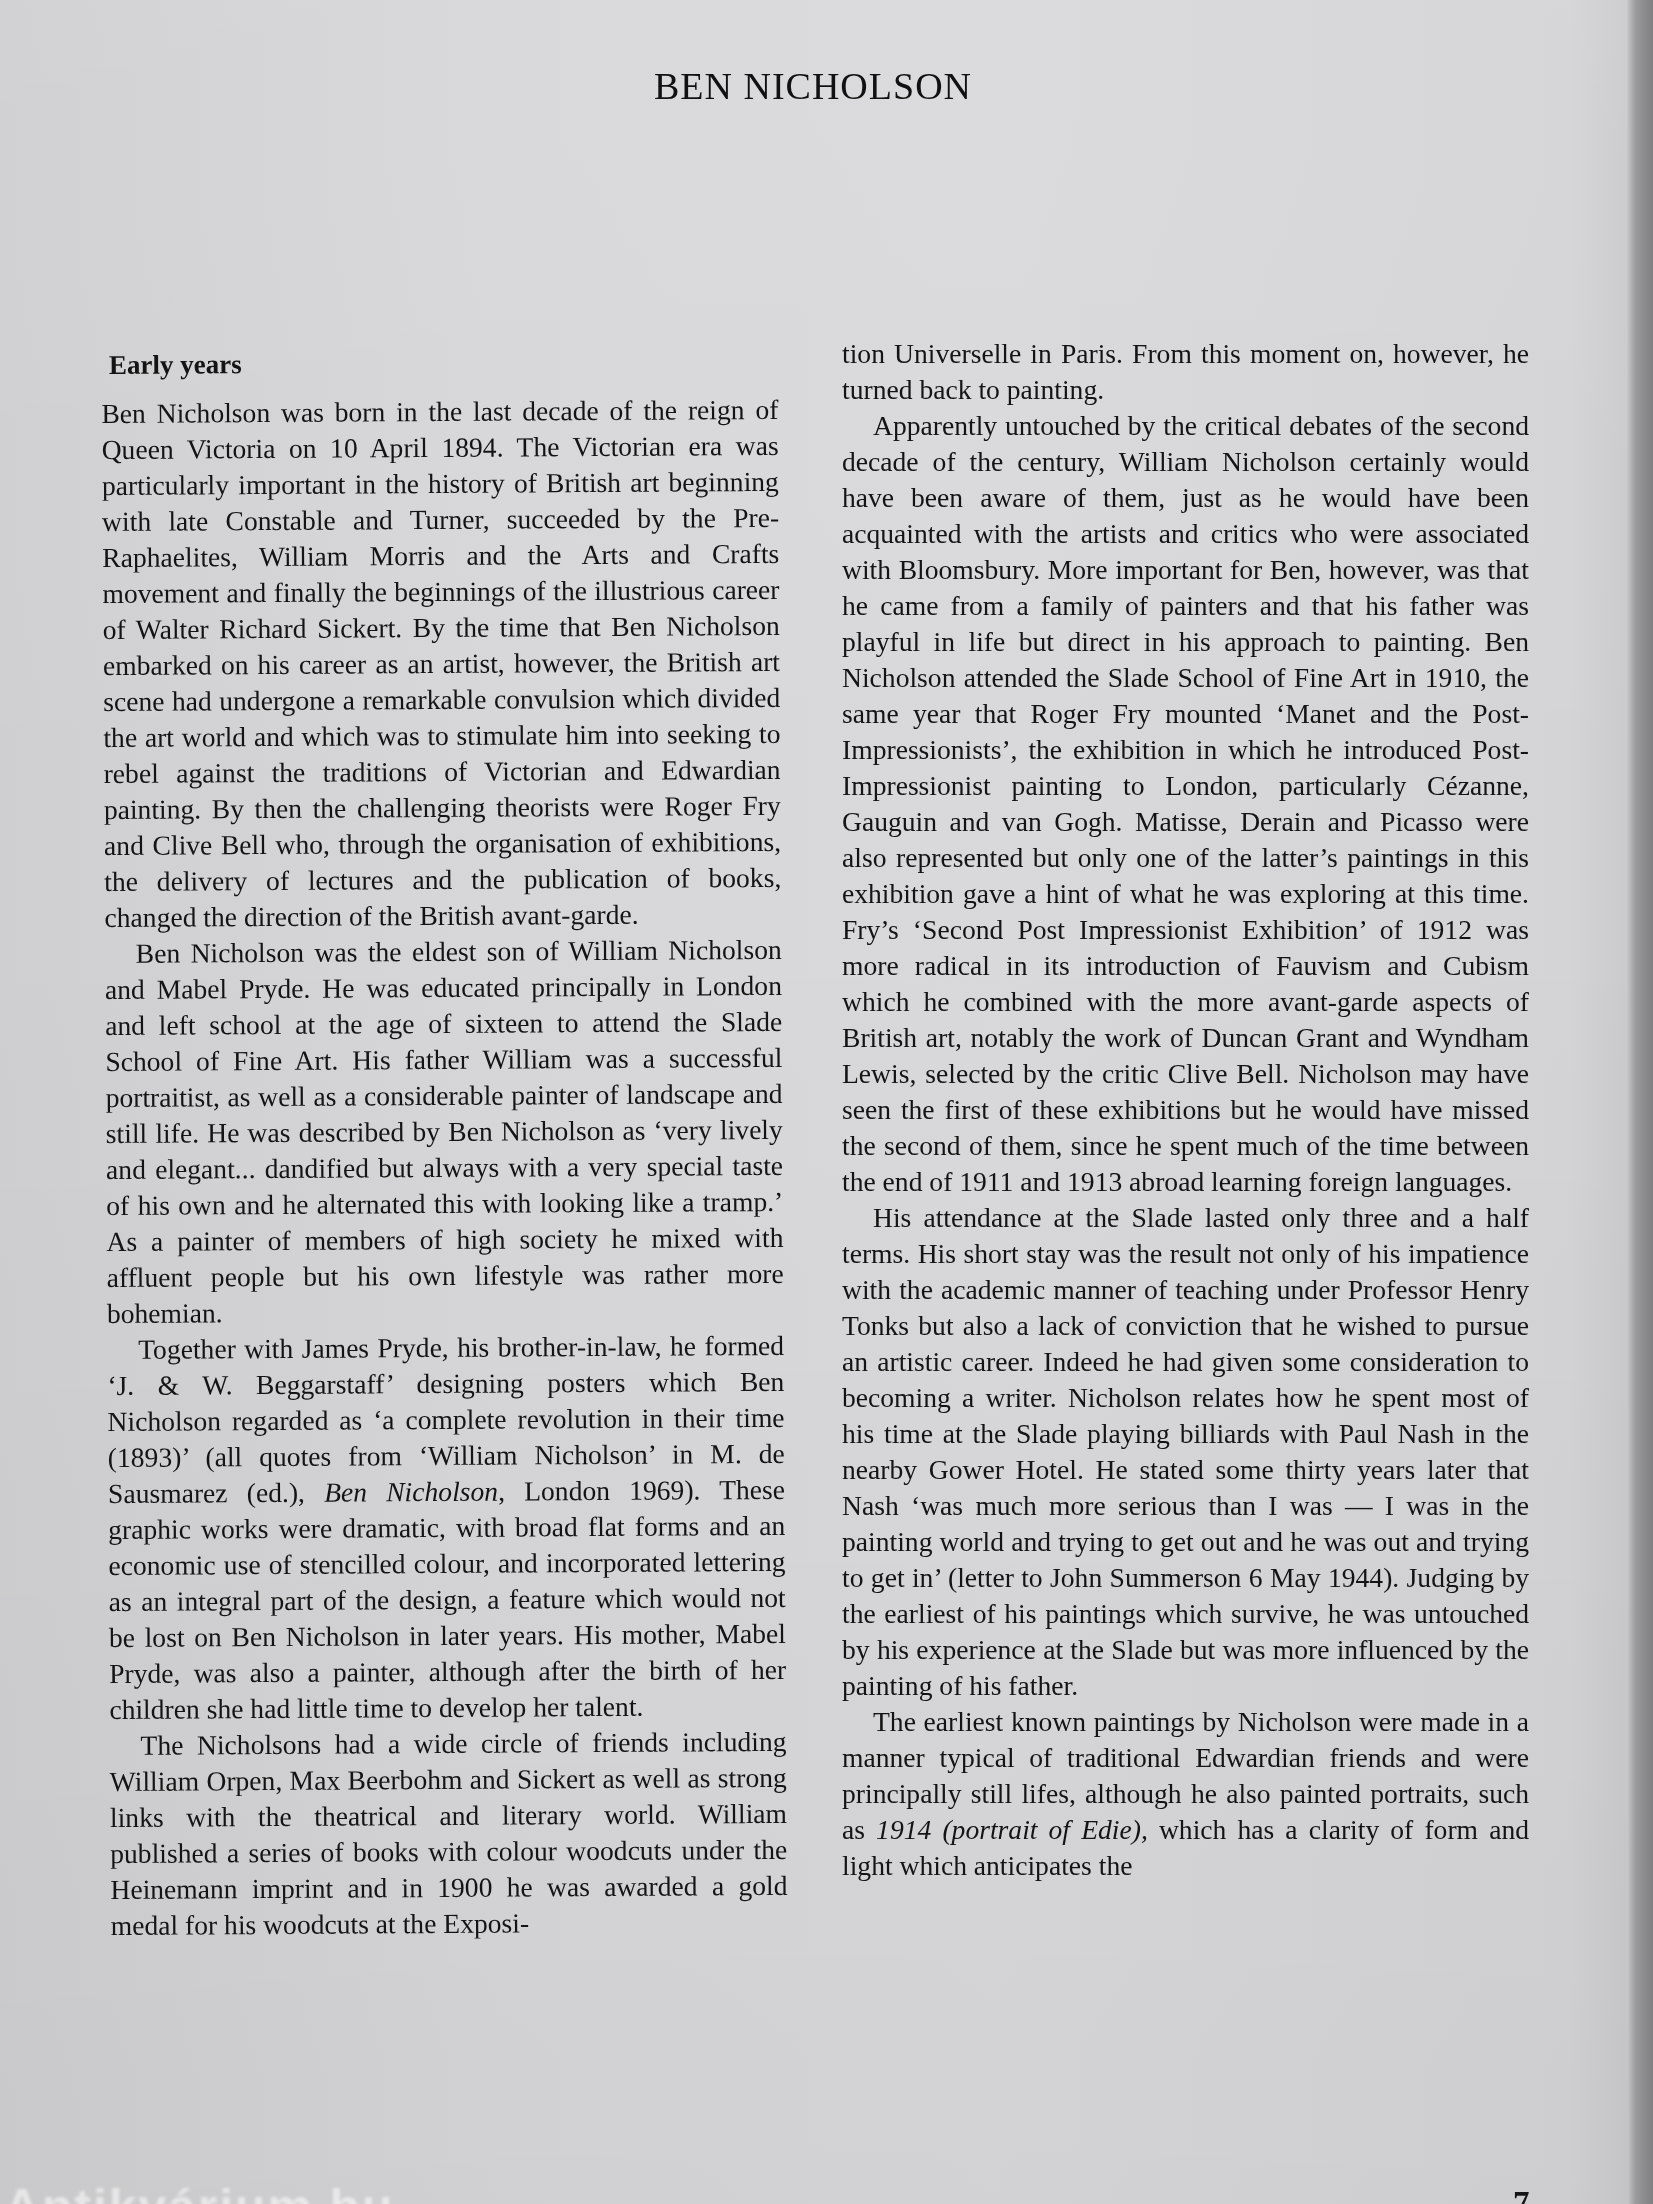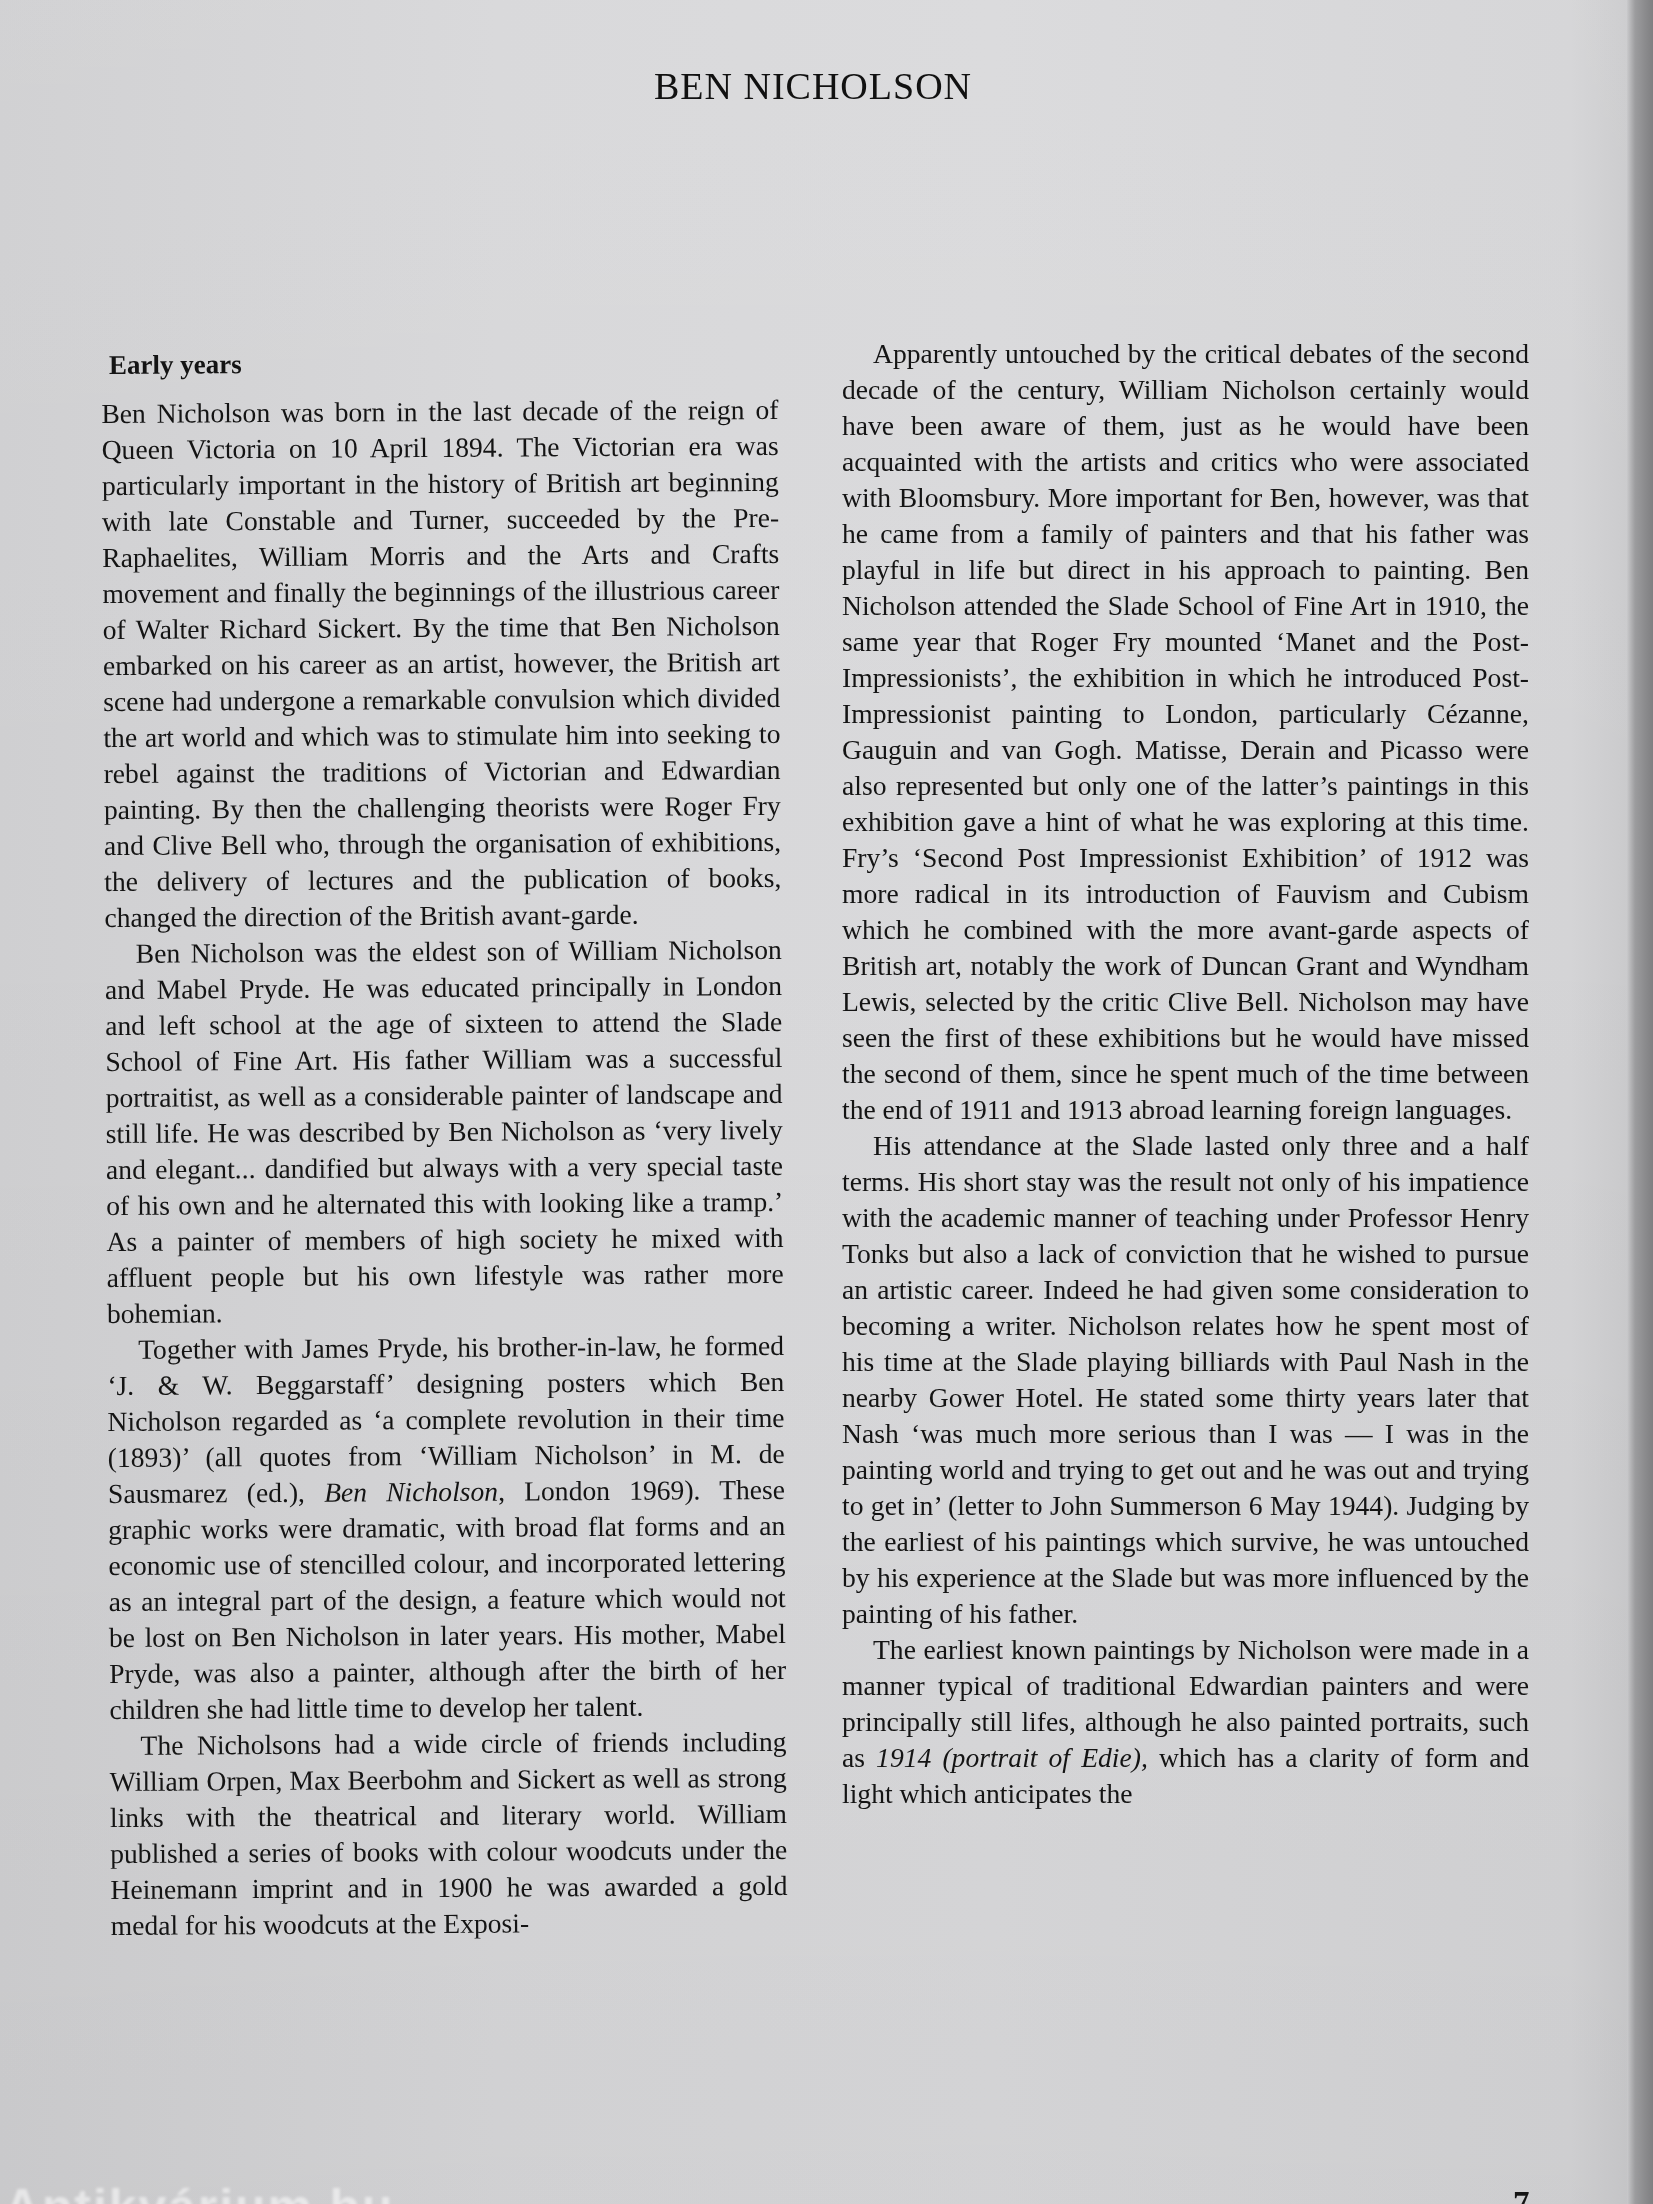--- a/index.html
+++ b/index.html
@@ -94,20 +94,21 @@
 
 <div class="column col-left">
   <div class="section-heading">Early years</div>
   <p class="no-indent">Ben Nicholson was born in the last decade of the reign of Queen Victoria on 10 April 1894. The Victorian era was particularly important in the history of British art beginning with late Constable and Turner, succeeded by the Pre-Raphaelites, William Morris and the Arts and Crafts movement and finally the beginnings of the illustrious career of Walter Richard Sickert. By the time that Ben Nicholson embarked on his career as an ar­tist, however, the British art scene had undergone a remarkable convulsion which divided the art world and which was to stimulate him into seeking to rebel against the traditions of Victorian and Edwardian painting. By then the challenging theorists were Roger Fry and Clive Bell who, through the organisation of exhibitions, the delivery of lectures and the publication of books, changed the direction of the British avant-garde.</p>
   <p>Ben Nicholson was the eldest son of William Nicholson and Mabel Pryde. He was educated prin­cipally in London and left school at the age of sixteen to attend the Slade School of Fine Art. His father William was a successful portraitist, as well as a con­siderable painter of landscape and still life. He was described by Ben Nicholson as ‘very lively and elegant... dandified but always with a very special taste of his own and he alternated this with looking like a tramp.’ As a painter of members of high society he mixed with affluent people but his own lifestyle was rather more bohemian.</p>
   <p><span>Together with James Pryde, his brother-in-law, he formed ‘J. &amp; W. Beggarstaff’ designing posters which Ben Nicholson regarded as ‘a complete revolution in their time (1893)’ (all quotes from ‘William Nicholson’ in M. de Sausmarez (ed.), </span><em>Ben Nicholson</em><span>, London 1969). These graphic works were dramatic, with broad flat forms and an economic use of stencilled colour, and incorporated lettering as an integral part of the design, a feature which would not be lost on Ben Nicholson in later years. His mother, Mabel Pryde, was also a painter, although after the birth of her children she had little time to develop her talent.</span></p>
   <p>The Nicholsons had a wide circle of friends including William Orpen, Max Beerbohm and Sickert as well as strong links with the theatrical and literary world. William published a series of books with colour wood­cuts under the Heinemann imprint and in 1900 he was awarded a gold medal for his woodcuts at the Exposi-</p>
 </div>
 
 <div class="column col-right">
+  <p class="no-indent">tion Universelle in Paris. From this moment on, however, he turned back to painting.</p>
   <p>Apparently untouched by the critical debates of the second decade of the century, William Nicholson cer­tainly would have been aware of them, just as he would have been acquainted with the artists and critics who were associated with Bloomsbury. More important for Ben, however, was that he came from a family of painters and that his father was playful in life but direct in his approach to painting. Ben Nicholson attended the Slade School of Fine Art in 1910, the same year that Roger Fry mounted ‘Manet and the Post-Impressionists’, the exhibition in which he introduced Post-Impressionist painting to London, particularly Cézanne, Gauguin and van Gogh. Matisse, Derain and Picasso were also represented but only one of the lat­ter’s paintings in this exhibition gave a hint of what he was exploring at this time. Fry’s ‘Second Post Im­pressionist Exhibition’ of 1912 was more radical in its introduction of Fauvism and Cubism which he com­bined with the more avant-garde aspects of British art, notably the work of Duncan Grant and Wyndham Lewis, selected by the critic Clive Bell. Nicholson may have seen the first of these exhibitions but he would have missed the second of them, since he spent much of the time between the end of 1911 and 1913 abroad learning foreign languages.</p>
   <p>His attendance at the Slade lasted only three and a half terms. His short stay was the result not only of his impatience with the academic manner of teaching under Professor Henry Tonks but also a lack of con­viction that he wished to pursue an artistic career. In­deed he had given some consideration to becoming a writer. Nicholson relates how he spent most of his time at the Slade playing billiards with Paul Nash in the nearby Gower Hotel. He stated some thirty years later that Nash ‘was much more serious than I was — I was in the painting world and trying to get out and he was out and trying to get in’ (letter to John Summerson 6 May 1944). Judging by the earliest of his paintings which survive, he was untouched by his experience at the Slade but was more influenced by the painting of his father.</p>
-  <p><span>The earliest known paintings by Nicholson were made in a manner typical of traditional Edwardian painters and were principally still lifes, although he also painted portraits, such as </span><em>1914 (portrait of Edie),</em><span> which has a clarity of form and light which anticipates the</span></p>
+  <p><span>The earliest known paintings by Nicholson were made in a manner typical of traditional Edwardian friends and were principally still lifes, although he also painted portraits, such as </span><em>1914 (portrait of Edie),</em><span> which has a clarity of form and light which anticipates the</span></p>
 </div>
 
 <div class="page-number">7</div>
 <div class="watermark">Antikvárium.hu</div>
 
 
 </body></html>

